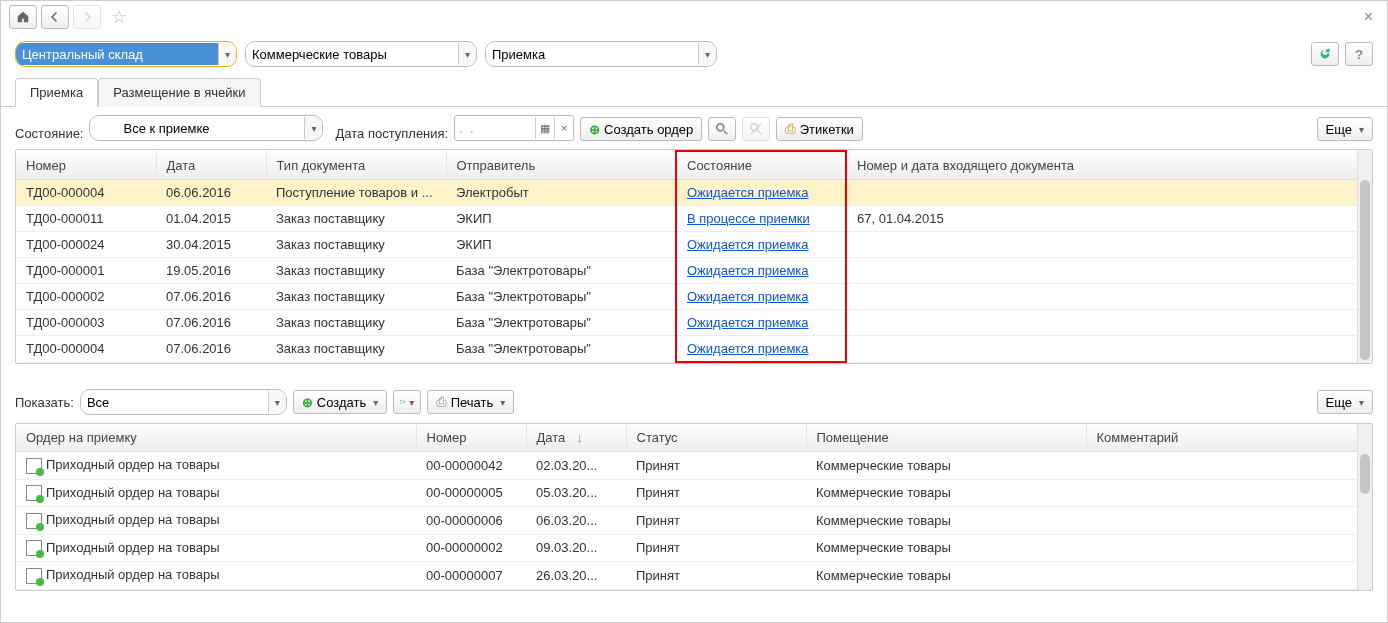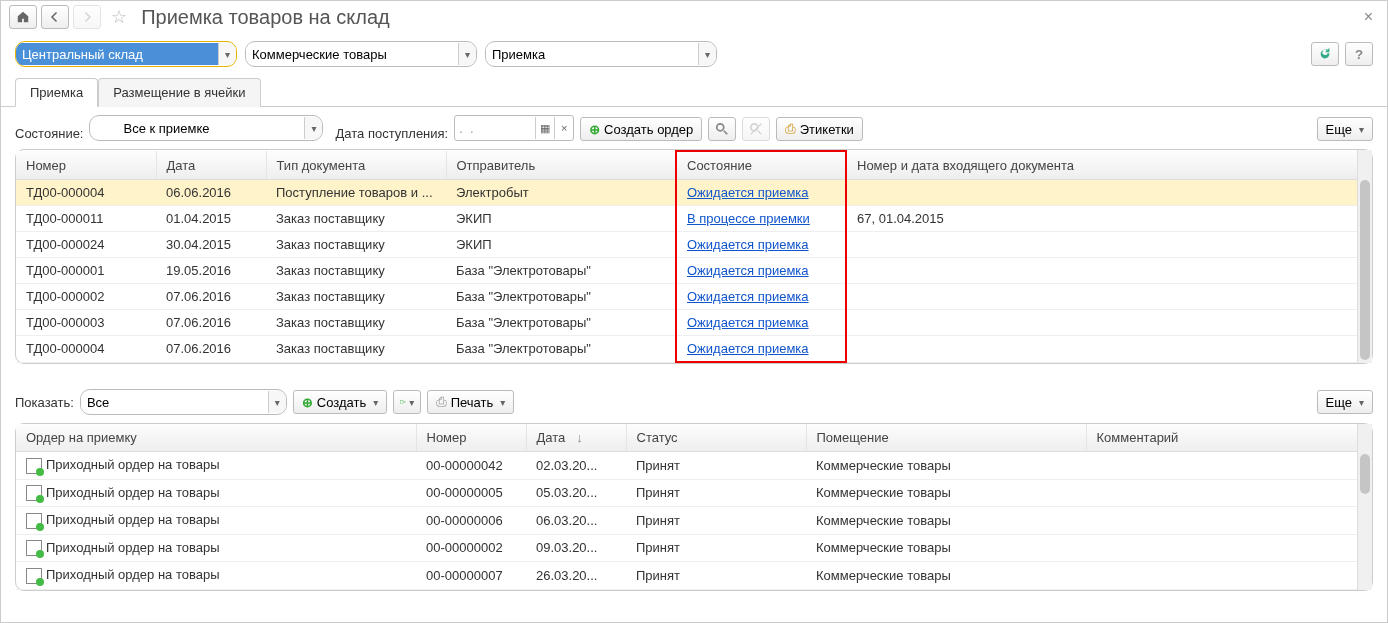--- a/index.html
+++ b/index.html
@@ -20,21 +20,21 @@
 .tab{padding:6px 14px;border:1px solid #ccc;border-bottom:none;border-radius:4px 4px 0 0;background:#f5f5f5;cursor:pointer;margin-right:0px;position:relative;top:1px}
 .tab.active{background:#fff;border-bottom:1px solid #fff}
 .tab-body{border-top:1px solid #ccc;padding:8px 14px}
 .toolbar{display:flex;align-items:flex-end;gap:6px;margin-bottom:8px}
 .label{color:#333}
 .btn{height:24px;border:1px solid #bbb;border-radius:3px;background:linear-gradient(#fff,#eee);display:flex;align-items:center;padding:0 8px;gap:4px;cursor:pointer;font-size:13px}
 .btn .plus{color:#3a3;font-weight:bold}
 .date-field{display:flex;align-items:center;border:1px solid #bbb;border-radius:3px;height:24px;background:#fff}
 .date-field input{border:none;outline:none;width:72px;padding:0 4px;font-size:13px;color:#999}
 .date-field .ico{width:18px;height:22px;border-left:1px solid #ccc;display:flex;align-items:center;justify-content:center;color:#666;font-size:11px;cursor:pointer}
-.table-wrap{border:1px solid #ccc;border-radius:9px;position:relative}
+.table-wrap{border:1px solid #ccc;border-radius:2px;position:relative}
 .tbl{width:100%;border-collapse:collapse;table-layout:fixed}
 .tbl th{background:linear-gradient(#fdfdfd,#eee);text-align:left;font-weight:normal;padding:6px 10px;border-right:1px solid #e5e5e5;border-bottom:1px solid #ddd;color:#444}
 .tbl td{padding:5px 10px;border-bottom:1px solid #eee;white-space:nowrap;overflow:hidden;text-overflow:ellipsis}
 .tbl tr.sel td{background:#fff3c9}
 .tbl a{color:#1155cc;text-decoration:underline}
 .red-col{border-left:2px solid #e00!important;border-right:2px solid #e00!important}
 th.red-col{border-top:2px solid #e00!important}
 tr.last-red td.red-col{border-bottom:2px solid #e00!important}
 .scroll-stub{position:absolute;right:0;top:0;bottom:0;width:14px;background:#f0f0f0;border-left:1px solid #ddd}
 .scroll-thumb{position:absolute;right:2px;width:10px;background:#c5c5c5;border-radius:5px}
@@ -58,21 +58,20 @@
       <svg width="12" height="12" viewBox="0 0 16 16">
         <path d="M10 2L4 8l6 6" stroke="#666" stroke-width="2" fill="none"></path>
       </svg>
     </button>
   <button class="icon-btn" style="opacity:.4">
       <svg width="12" height="12" viewBox="0 0 16 16">
         <path d="M6 2l6 6-6 6" stroke="#999" stroke-width="2" fill="none"></path>
       </svg>
     </button>
   <span class="star">☆</span>
-  <span class="title">Приемка товаров на склад</span>
   <span class="close-x">×</span>
 </div>
 
 <div class="filter-row">
   <div class="combo selected">
     <input class="combo-input sel" style="width: 190px;" value="Центральный склад">
     <button class="combo-btn">▾</button>
   </div>
   <div class="combo">
     <input class="combo-input" style="width: 200px;" value="Коммерческие товары">

